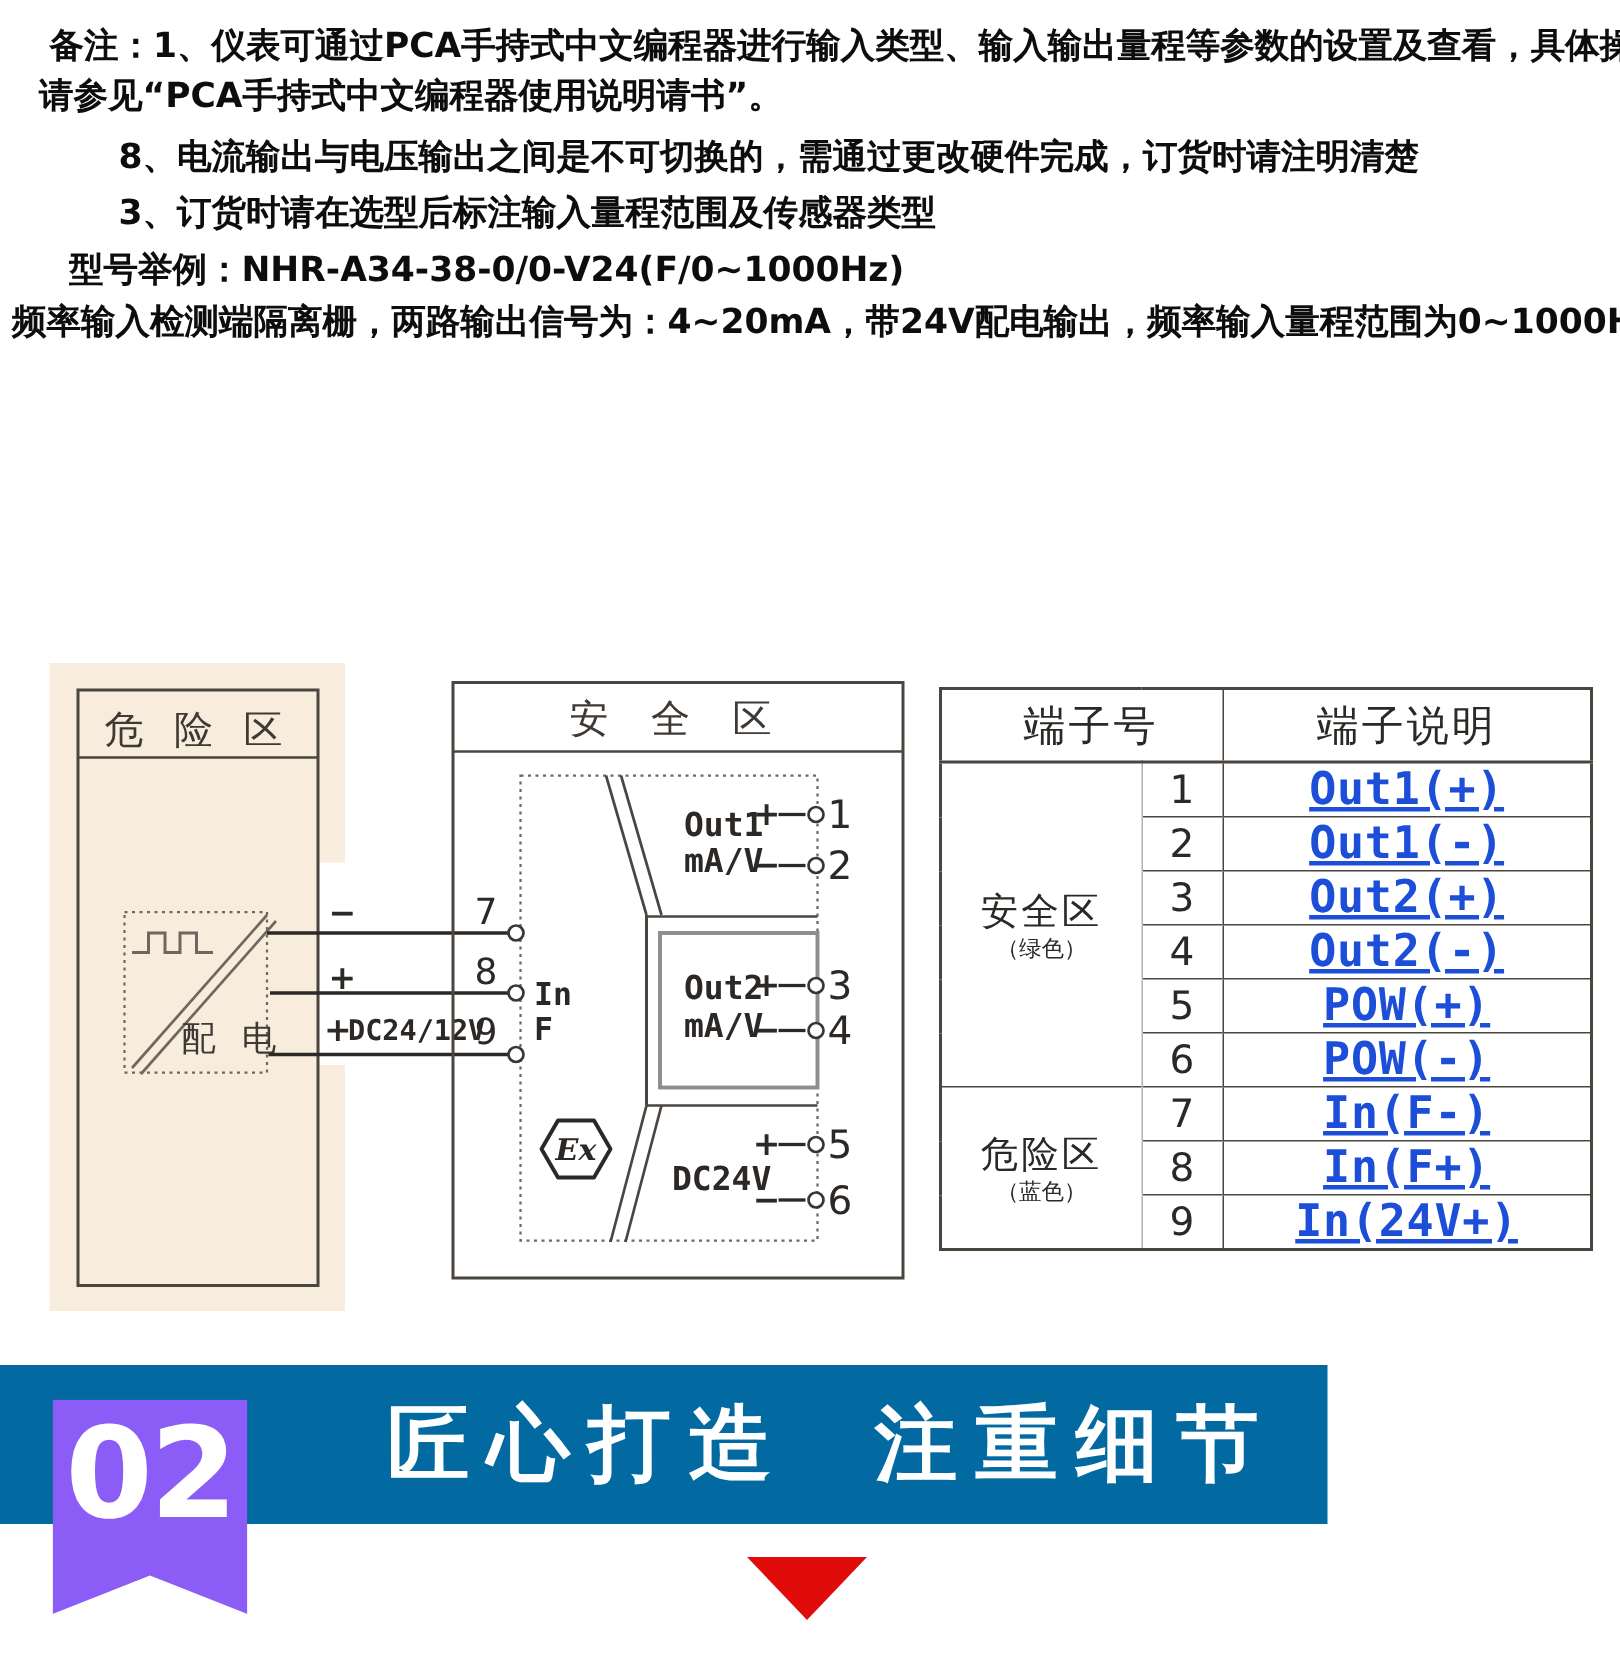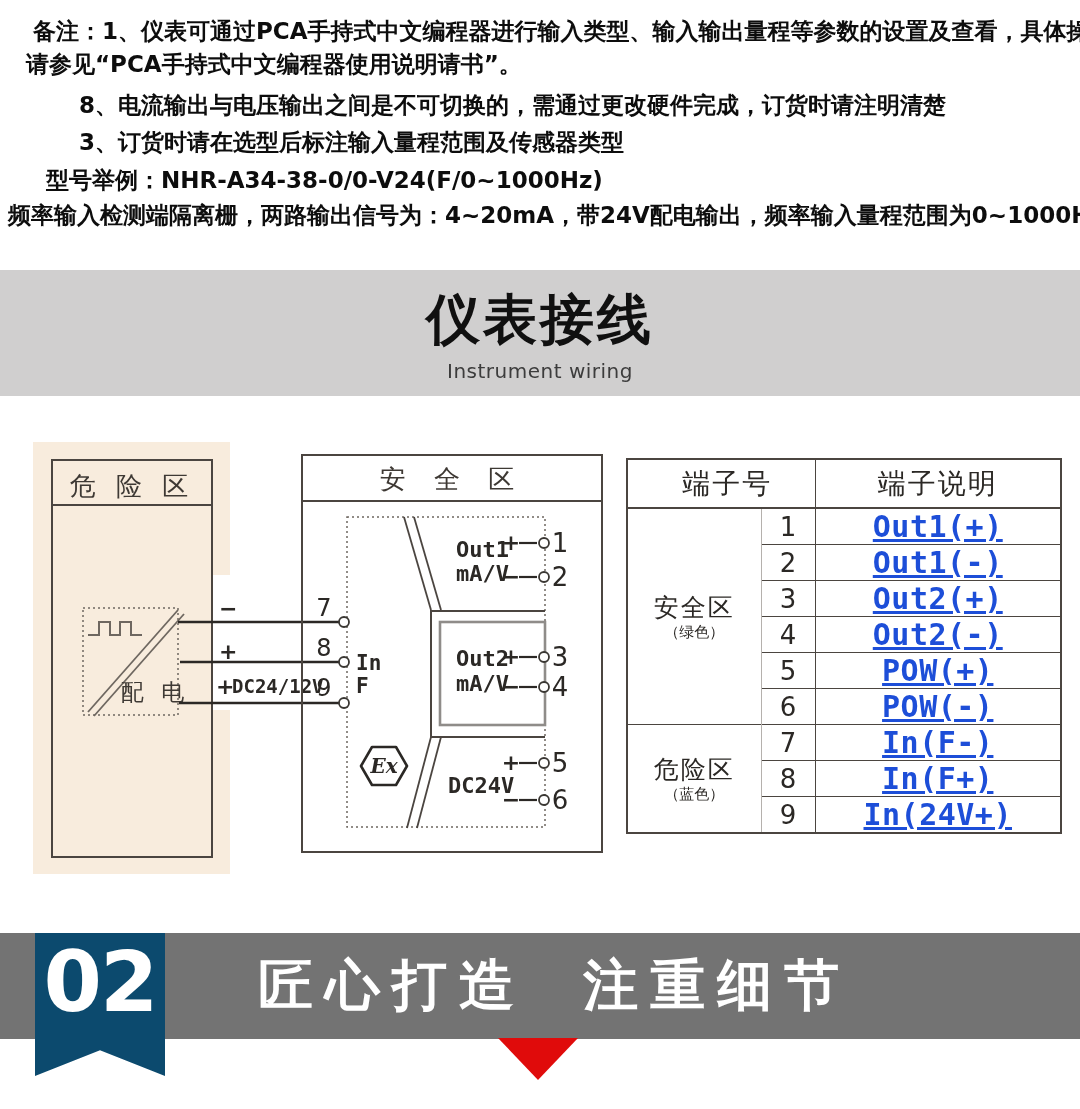--- a/index.html
+++ b/index.html
@@ -43,53 +43,49 @@
   td.num { font-size:26px; color:#2b2825;
            border-left:1.6px solid #b5b1ad; border-right:1.6px solid #4b4540; }
   td.desc { font-family:"DejaVu Sans Mono", monospace; font-size:30px;
             font-weight:700; color:#1d4ed8; letter-spacing:0.5px;text-decoration:underline; }
   tr.sep td.num, tr.sep td.desc { border-top:1.6px solid #4b4540; }
   tr.gstart td { border-top:1.8px solid #4b4540; }
   td.group { font-size:25px; color:#2b2825; letter-spacing:2px; line-height:1.2; }
   td.group .gsub { font-size:15px; letter-spacing:0; }
 
   
-  .band { position:absolute; left:0; top:933px; width:1080px; height:106px;
-          background:#737373; }
+  .band { position:absolute; left:0; top:910px; width:885px; height:106px;
+          background:#0369a1; }
   .headline { position:absolute; left:258px; top:0; height:106px; line-height:104px;
               color:#fff; font-weight:700; font-size:55px; letter-spacing:12px;
               word-spacing:26px; white-space:nowrap; }
   .band-tri { position:absolute; left:498px; top:1038px; width:80px; height:42px;
               background:#e00b0b;
               clip-path:polygon(0 0, 100% 0, 50% 100%); }
   .ribbon { position:absolute; left:35px; top:933px; width:130px; height:143px;
-            background:#0c4a6e;
+            background:#8b5cf6;
             clip-path:polygon(0 0, 100% 0, 100% 100%, 50% 82%, 0 100%); }
   .ribbon-num { position:absolute; left:0; top:14px; width:130px; text-align:center;
                 color:#fff; font-weight:700; font-size:84px; line-height:70px;
                 letter-spacing:-2px; }
 </style>
 </head>
 <body>
 
 <div class="page">
 
   <section>
     <div class="note-line nl1">备注：1、仪表可通过PCA手持式中文编程器进行输入类型、输入输出量程等参数的设置及查看，具体操作</div>
     <div class="note-line nl2">请参见“PCA手持式中文编程器使用说明请书”。</div>
     <div class="note-line nl3">8、电流输出与电压输出之间是不可切换的，需通过更改硬件完成，订货时请注明清楚</div>
     <div class="note-line nl4">3、订货时请在选型后标注输入量程范围及传感器类型</div>
     <div class="note-line nl5">型号举例：NHR-A34-38-0/0-V24(F/0~1000Hz)</div>
     <div class="note-line nl6">频率输入检测端隔离栅，两路输出信号为：4~20mA，带24V配电输出，频率输入量程范围为0~1000Hz</div>
   </section>
 
-  <header class="sec-banner">
-    <div class="sec-title">仪表接线</div>
-    <div class="sec-sub">Instrument wiring</div>
-  </header>
 
   <svg class="diagram" viewBox="0 0 1080 480" xmlns="http://www.w3.org/2000/svg">
 
     <g>
       <rect x="33" y="22" width="197" height="432" fill="#f8ecdd"></rect>
       <rect x="213" y="155" width="89" height="135" fill="#ffffff"></rect>
       <rect x="52" y="40" width="160" height="397" fill="none" stroke="#4b4540" stroke-width="2"></rect>
       <line x1="52" y1="85" x2="212" y2="85" stroke="#4b4540" stroke-width="1.8"></line>
       <text x="132" y="75" text-anchor="middle" class="cjk-serif" font-size="26" style="letter-spacing:6px">危 险 区</text>
 

